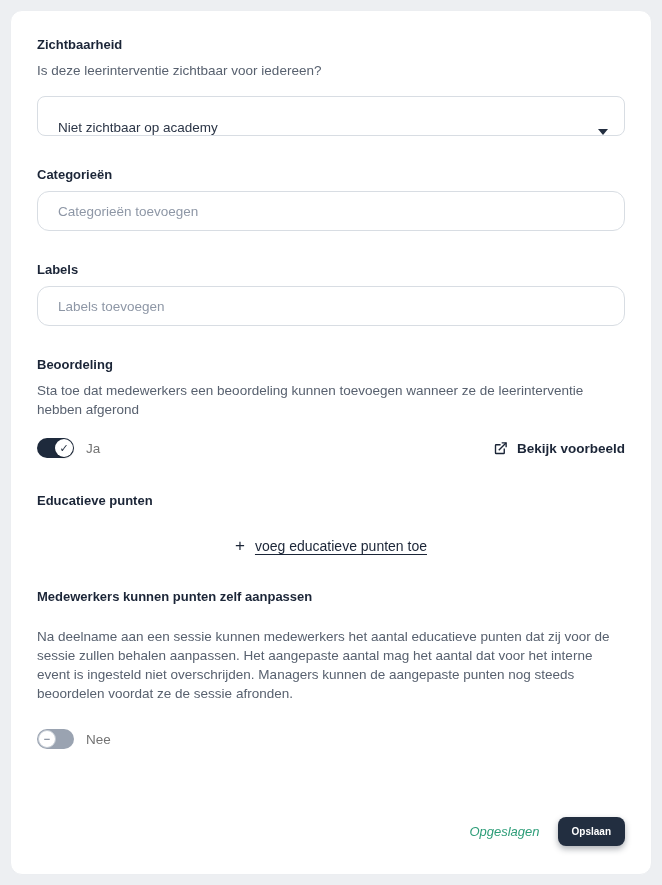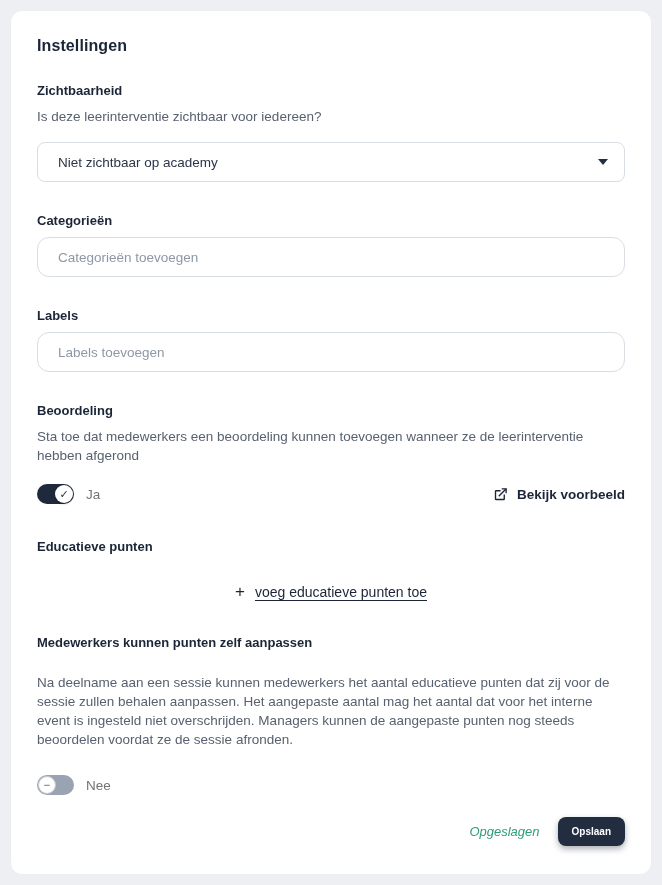--- a/index.html
+++ b/index.html
@@ -41,21 +41,21 @@
     line-height: 19px;
     color: #58616f;
   }
   .question { margin-bottom: 16px; }
 
   .select-box {
     height: 40px;
     border: 1px solid #d8dde3;
     border-radius: 8px;
     display: flex;
-    align-items: center;
+    align-items: flex-end;
     justify-content: space-between;
     padding: 0 16px 0 20px;
     cursor: pointer;
     margin-bottom: 31px;
   }
   .select-value {
     font-size: 13.5px;
     color: #2b3546;
   }
   .caret {
@@ -181,21 +181,20 @@
     padding: 9px 14px;
     cursor: pointer;
     box-shadow: 0 3px 6px rgba(20,28,42,0.35);
   }
 </style>
 </head>
 <body>
 
 <div class="card">
 
-  <h1 class="page-title">Instellingen</h1>
 
   <div>
     <div class="section-label">Zichtbaarheid</div>
     <div class="body-text question">Is deze leerinterventie zichtbaar voor iedereen?</div>
     <div class="select-box">
       <span class="select-value">Niet zichtbaar op academy</span>
       <span class="caret"></span>
     </div>
   </div>
 

